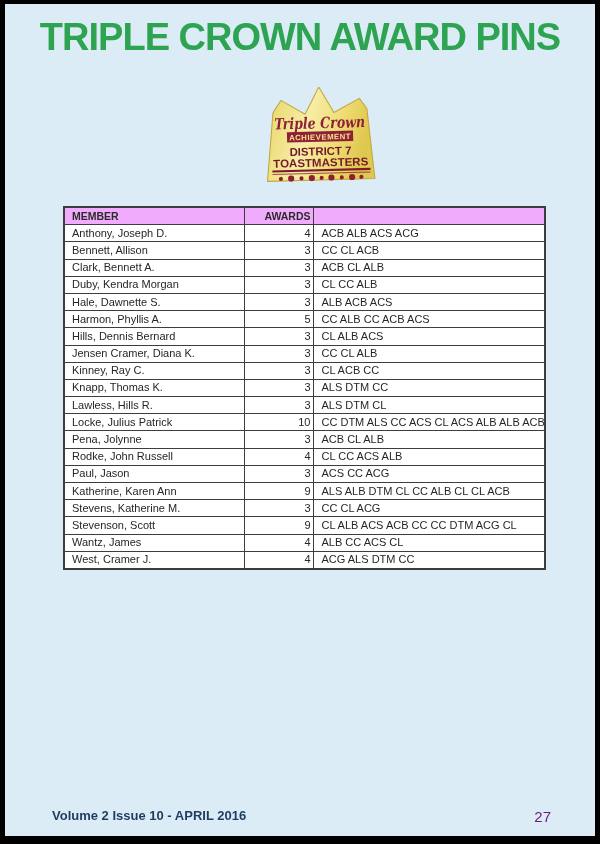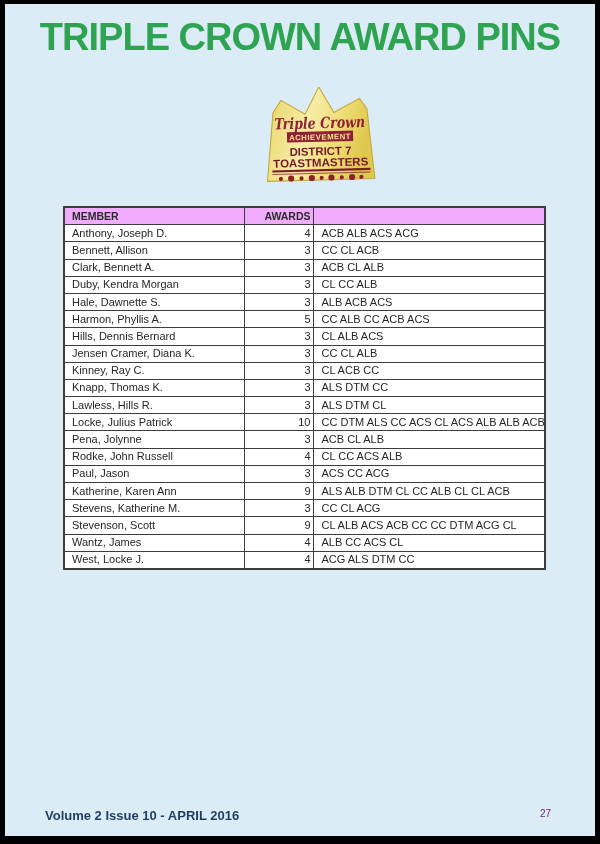--- a/index.html
+++ b/index.html
@@ -35,25 +35,25 @@
     padding:2px 2px 2px 7px;height:12.2px;vertical-align:middle;
     color:#262626;white-space:nowrap;overflow:hidden;
   }
   table.awards th{
     background:#f0abfc;font-weight:bold;text-align:left;color:#2b2b2b;
     font-size:10.5px;
   }
   table.awards th.count, table.awards td.count{text-align:right;padding-left:16px;}
   table.awards td.pins{padding-left:8px;}
   .footer-left{
-    position:absolute;left:40px;top:804px;font-size:13px;font-weight:bold;
+    position:absolute;left:47px;top:804px;font-size:13px;font-weight:bold;
     color:#1e3c5e;
   }
   .footer-right{
-    position:absolute;right:44px;top:804px;font-size:10px;font-weight:normal;
+    position:absolute;right:44px;top:804px;font-size:15px;font-weight:normal;
     color:#701a75;
   }
 </style>
 </head>
 <body>
 
 <div class="page">
 
   <div class="title">TRIPLE CROWN AWARD PINS</div>
 
@@ -193,21 +193,21 @@
             <td class="member">Stevenson, Scott</td>
             <td class="count">9</td>
             <td class="pins">CL ALB ACS ACB CC CC DTM ACG CL</td>
           </tr>
           <tr>
             <td class="member">Wantz, James</td>
             <td class="count">4</td>
             <td class="pins">ALB CC ACS CL</td>
           </tr>
           <tr>
-            <td class="member">West, Locke J.</td>
+            <td class="member">West, Cramer J.</td>
             <td class="count">4</td>
             <td class="pins">ACG ALS DTM CC</td>
           </tr>
         </tbody>
     </table>
   </div>
 
   <div class="footer-left">Volume 2 Issue 10 - APRIL 2016</div>
   <div class="footer-right">27</div>
 

